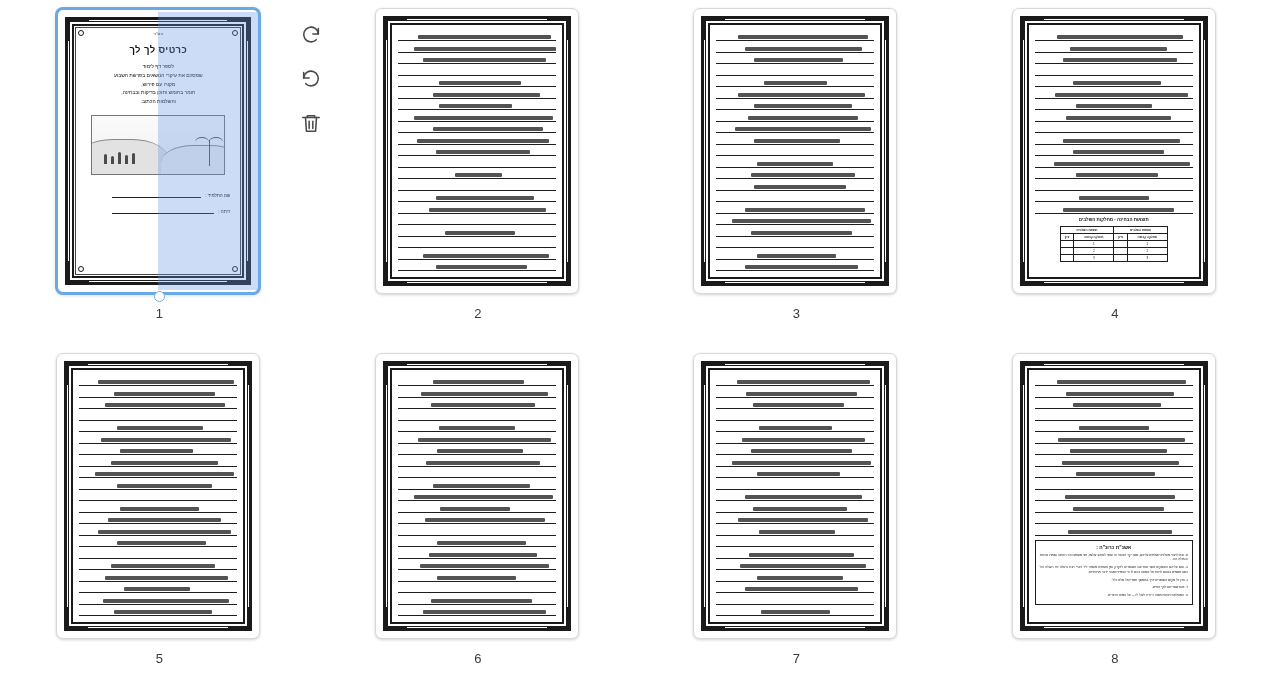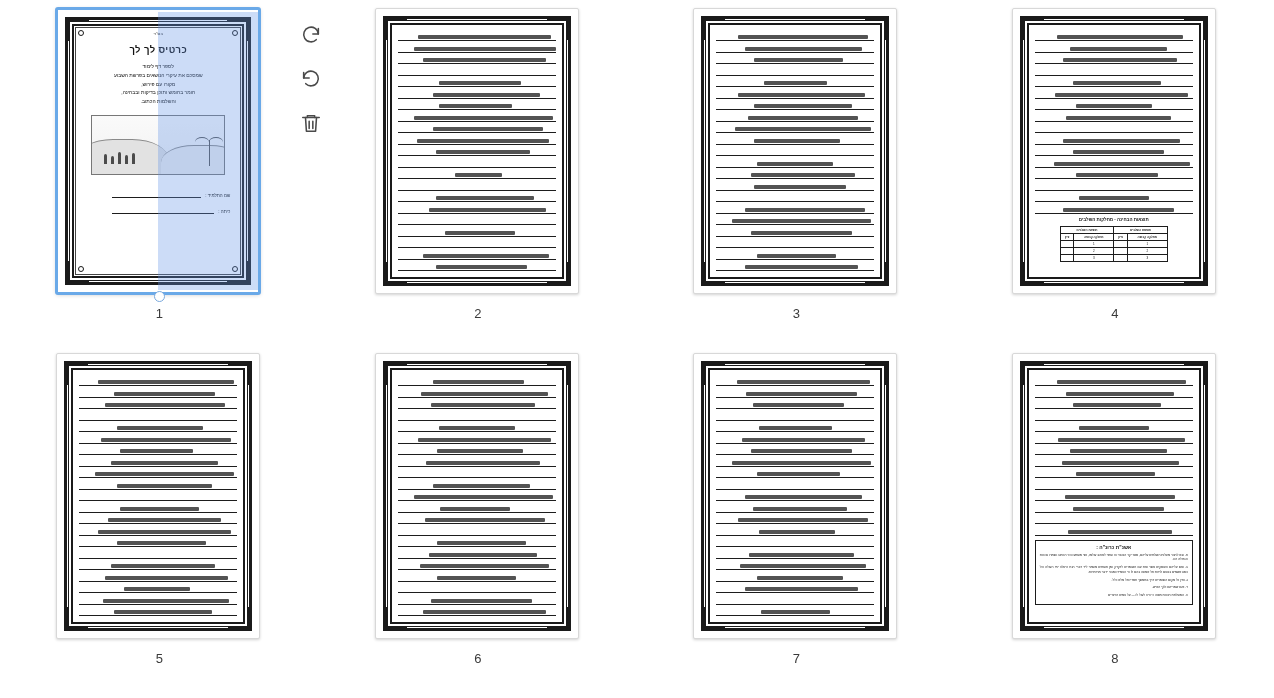--- a/index.html
+++ b/index.html
@@ -50,21 +50,21 @@
   }
 
   .page-card {
     position: absolute;
     left: 0;
     top: 0;
     width: 204px;
     height: 286px;
     background: #ffffff;
     border: 1px solid #d8d8d8;
-    border-radius: 2px;
+    border-radius: 7px;
     box-shadow: 0 1px 3px rgba(0,0,0,0.18);
     box-sizing: border-box;
     overflow: hidden;
   }
 
   .page-card.selected {
     border: 2px solid #6aa9e8;
     box-shadow: 0 0 0 1px #6aa9e8, 0 1px 4px rgba(0,0,0,0.2);
   }
 

